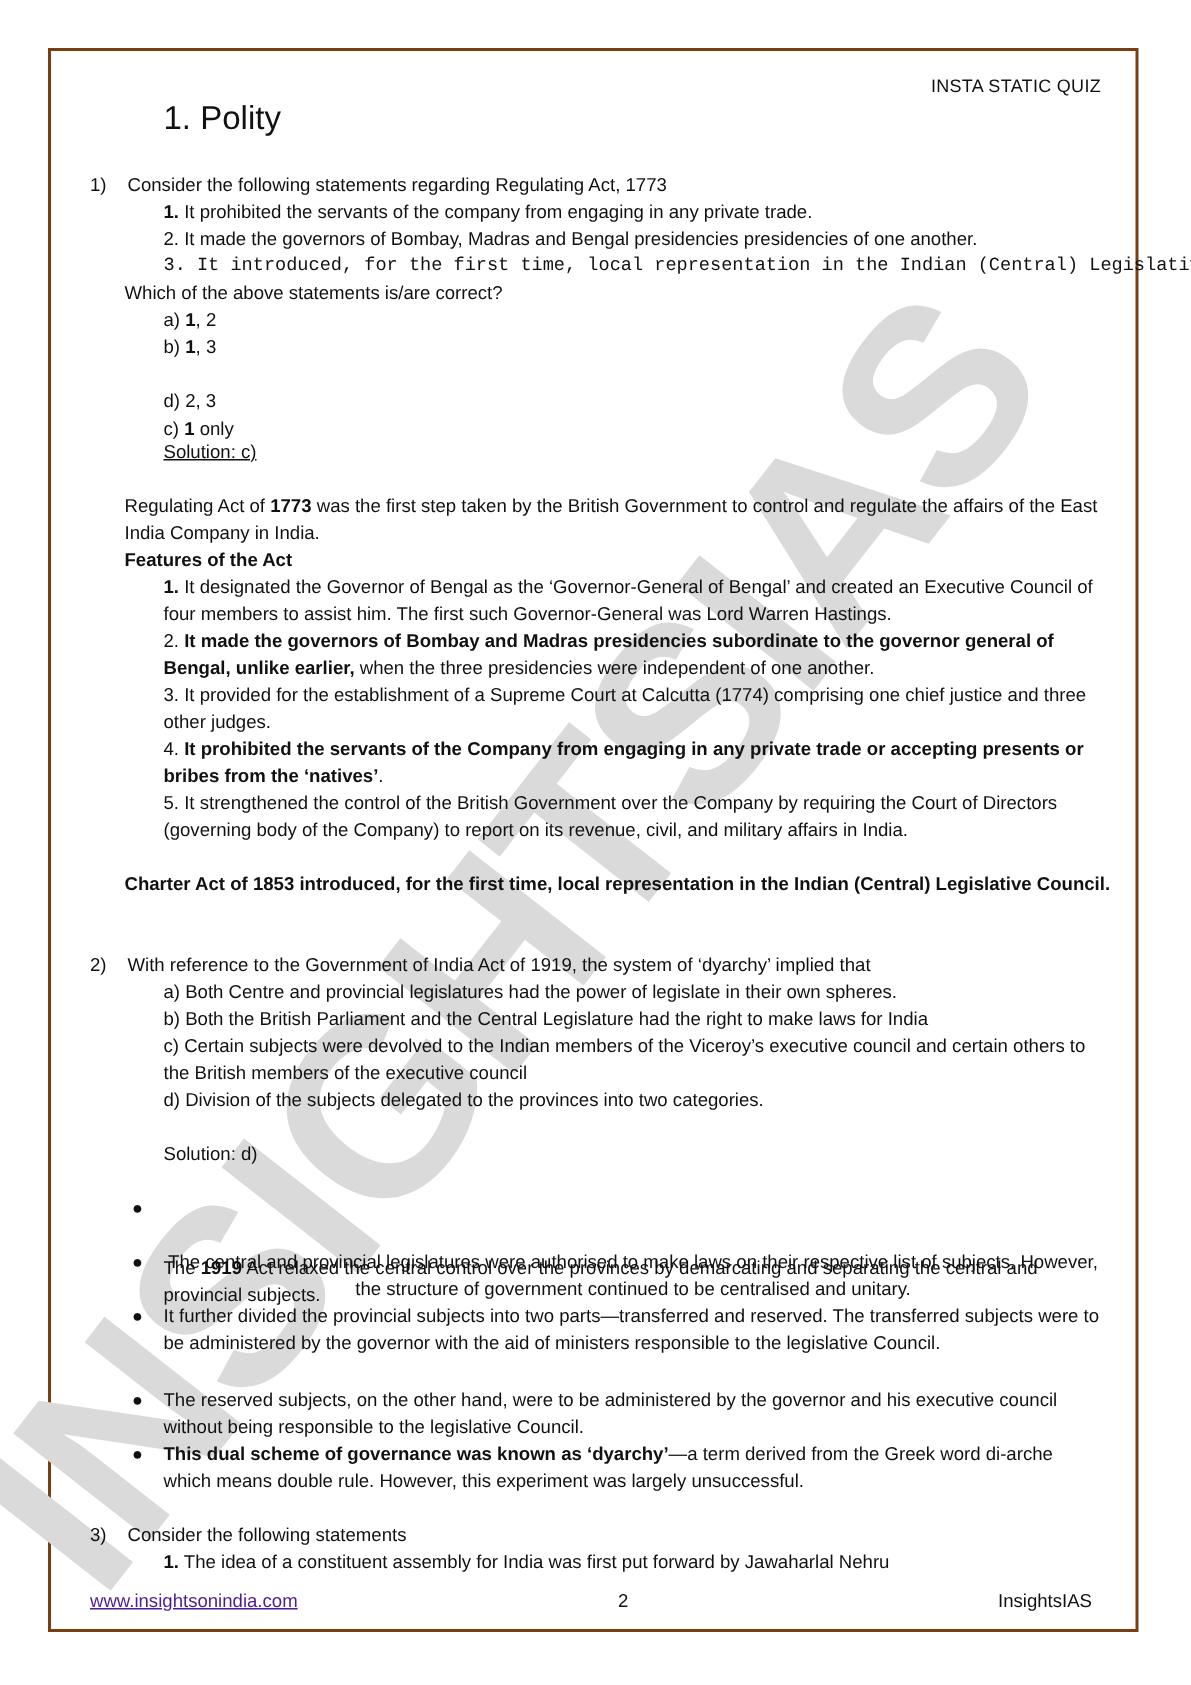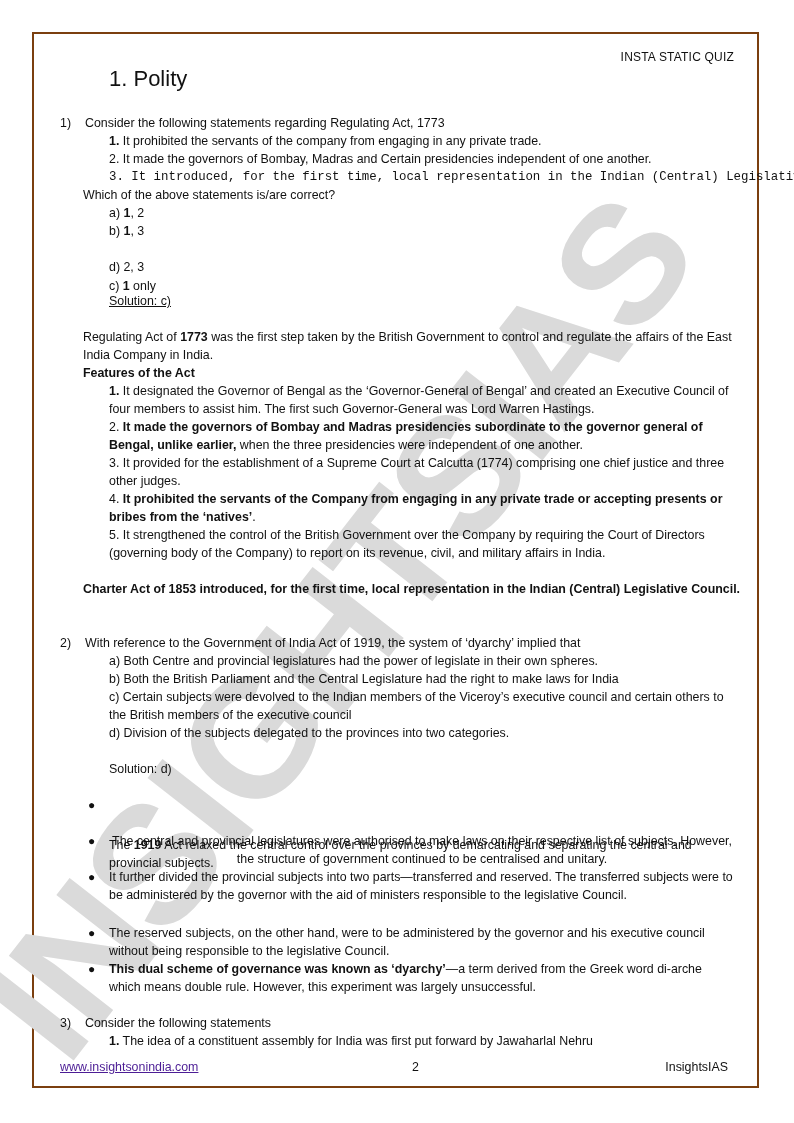--- a/index.html
+++ b/index.html
@@ -147,21 +147,21 @@
 <div class="content">
 
   <div class="header-right">INSTA STATIC QUIZ</div>
   <h1 class="page-title">1. Polity</h1>
 
   <div>
     <span class="q-num" style="top:114px;">1)</span>
     <span class="q-text abs" style="top:114px;">Consider the following statements regarding Regulating Act, 1773</span>
 
     <div class="abs ind" style="top:132px;"><b>1.</b><span> It prohibited the servants of the company from engaging in any private trade.</span></div>
-    <div class="abs ind" style="top:150px;"><span>2.</span><span> It made the governors of Bombay, Madras and Certain presidencies independent of one another.</span></div>
+    <div class="abs ind" style="top:150px;"><span>2.</span><span> It made the governors of Bombay, Madras and Bengal presidencies presidencies of one another.</span></div>
     <div class="abs ind" style="top:168px;font-family:Liberation Mono, monospace;"><span>3.</span><span> It introduced, for the first time, local representation in the Indian (Central) Legislative Council.</span></div>
 
     <div class="abs left" style="top:186px;">Which of the above statements is/are correct?</div>
 
     <div class="abs ind" style="top:204px;"><span>a) </span><b>1</b><span>, 2</span></div>
     <div class="abs ind" style="top:222px;"><span>b) </span><b>1</b><span>, 3</span></div>
     <div class="abs ind" style="top:240px;margin-top:37px;"><span>c) </span><b>1</b><span> only</span></div>
     <div class="abs ind" style="top:258px;"><span>d) </span><b></b><span>2, 3</span></div>
 
     <div class="abs ind" style="top:292px;text-decoration:underline;">Solution: c)</div>

